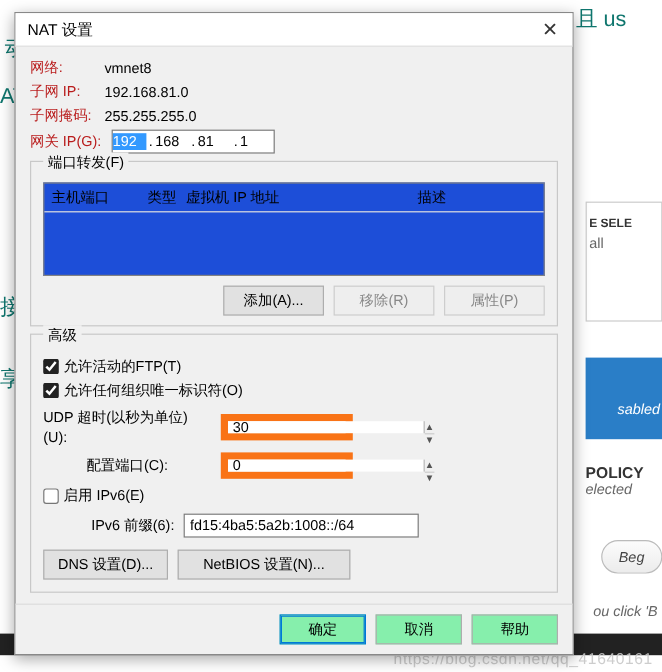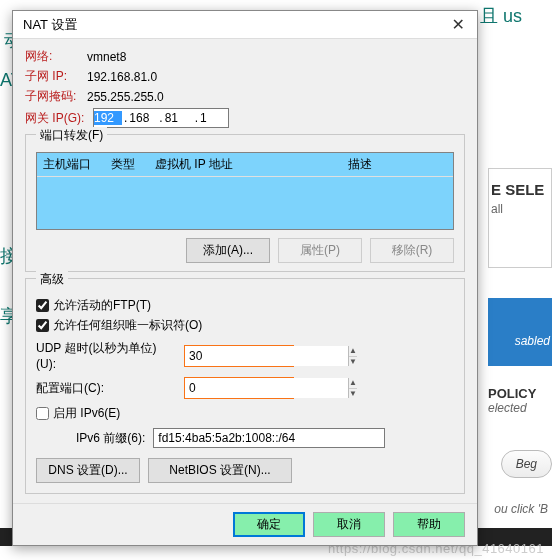--- a/index.html
+++ b/index.html
@@ -18,21 +18,21 @@
   .bg { position: absolute; color: #0f766e; font-size: 18px; text-align: center; }
   .bg-top { top: 4px; right: 30px; }
   .bg-left1 { left: 4px; top: 28px; }
   .bg-left2 { left: 0; top: 70px; }
   .bg-left3 { left: 0; top: 244px; }
   .bg-left4 { left: 0; top: 304px; }
   .bg-rightbox {
     position: absolute; right: 0; top: 168px; width: 64px; height: 100px;
     background: #fff; border: 1px solid #ccc;
   }
-  .bg-rightbox .t1 { font-weight: bold; font-size: 15px; color: #333; margin: 12px 0 0 2px; white-space: nowrap; }
+  .bg-rightbox .t1 { font-weight: bold; font-size: 10px; color: #333; margin: 12px 0 0 2px; white-space: nowrap; }
   .bg-rightbox .t2 { color: #666; margin: 4px 0 0 2px; }
   .bg-bluebox {
     position: absolute; right: 0; top: 298px; width: 64px; height: 68px;
     background: #2a7ec7; color: #fff; font-style: italic; text-decoration: underline;
   }
   .bg-bluebox span { position: absolute; right: 2px; top: 36px; }
   .bg-policy {
     position: absolute; right: 0; top: 386px; width: 64px;
     color: #333;
   }
@@ -94,61 +94,61 @@
   .ipcell .dot { padding: 0 2px; }
   .groupbox {
     border: 1px solid #c8c8c8; margin: 6px 0 6px 0;
     padding: 4px 10px 8px 10px; position: relative;
   }
   .gb-label {
     position: relative; top: -12px; background: #f0f0f0;
     display: inline-block; padding: 0 4px;
   }
   .tablewrap {
-    border: 1px solid #828282; background: #7dd3fc;
+    border: 1px solid #828282; background: #1d4ed8;
     height: 78px; margin-top: -4px;
   }
   .tblhead {
     display: flex; font-size: 12px;
     border-bottom: 1px solid #e0e0e0; padding: 3px 6px;
     gap: 8px;
   }
   .tblhead span:nth-child(1){width:60px;}
-  .tblhead span:nth-child(2){width:36px;}
+  .tblhead span:nth-child(2){width:36px;text-align:right;}
   .tblhead span:nth-child(3){width:110px;}
   .tblhead span:nth-child(4){flex:1; text-align: center;}
   .btnrow { display: flex; justify-content: flex-end; gap: 8px; margin-top: 8px; }
   .btn, .dlgbtn {
     border: 1px solid #adadad; background: #e1e1e1;
     padding: 3px 0; width: 84px; text-align: center;
     font-size: 12px; cursor: pointer;
   }
   .btn.disabled { color: #888; background: #eee; border-color: #cdcdcd; }
   .chk { display: flex; align-items: center; margin: 3px 0; }
   .chk input { margin: 0 4px 0 0; accent-color: #222; }
   .numrow { display: flex; align-items: center; margin: 6px 0; gap: 8px; }
   .numrow .lbl { width: 140px; }
   .spin {
-    display: inline-flex; width: 110px; height: 22px; border: 1px solid #f97316; background: #fff;
+    display: inline-flex; width: 110px; height: 22px; border: 6px solid #f97316; background: #fff;
   }
   .spin input {
     flex: 1; border: none; padding: 0 4px; font-size: 12px; outline: none;
   }
   .spin .arrows {
     width: 16px; border-left: 1px solid #bbb;
     display: flex; flex-direction: column;
   }
   .spin .arrows div {
     flex: 1; font-size: 8px; text-align: center; color: #555; line-height: 10px;
     border-bottom: 1px solid #ccc;
   }
   .spin .arrows div:last-child { border-bottom: none; }
   .prefixrow { display: flex; align-items: center; gap: 8px; margin: 6px 0 10px 40px; }
   .prefixrow input[type=text] {
-    width: 232px; height: 20px; border: 1px solid #7a7a7a; padding: 8px 4px; font-size: 12px;
+    width: 196px; height: 20px; border: 1px solid #7a7a7a; padding: 8px 4px; font-size: 12px;
   }
   .advbtns { display: flex; gap: 8px; margin: 4px 0 2px 0; }
   .advbtns .btn { width: 104px; }
   .footer {
     border-top: 1px solid #ddd;
     display: flex; justify-content: flex-end; gap: 8px;
     padding: 8px 12px; background: #f0f0f0;
   }
   .dlgbtn { width: 72px; background: #86efac; }
   .dlgbtn.primary { border-color: #0078d7; box-shadow: 0 0 0 1px #0078d7 inset; }
@@ -214,22 +214,22 @@
       <div class="tablewrap">
         <div class="tblhead">
           <span>主机端口</span>
           <span>类型</span>
           <span>虚拟机 IP 地址</span>
           <span>描述</span>
         </div>
       </div>
       <div class="btnrow">
         <div class="btn">添加(A)...</div>
+        <div class="btn disabled">移除(R)</div>
         <div class="btn disabled">属性(P)</div>
-        <div class="btn disabled">移除(R)</div>
       </div>
     </div>
 
     <div class="groupbox">
       <span class="gb-label">高级</span>
       <div style="margin-top:-6px;">
         <label class="chk">
           <input type="checkbox" checked="" style="">
           <span>允许活动的FTP(T)</span>
         </label>
@@ -243,21 +243,21 @@
           <div class="spin">
             <input type="text" value="30" style="">
             <div class="arrows">
               <div>▲</div>
               <div>▼</div>
             </div>
           </div>
         </div>
 
         <div class="numrow">
-          <div class="lbl" style="width:140px;">配置端口(C):</div>
+          <div class="lbl" style="width:140px;text-align:center;">配置端口(C):</div>
           <div class="spin">
             <input type="text" value="0" style="">
             <div class="arrows">
               <div>▲</div>
               <div>▼</div>
             </div>
           </div>
         </div>
 
         <label class="chk">

